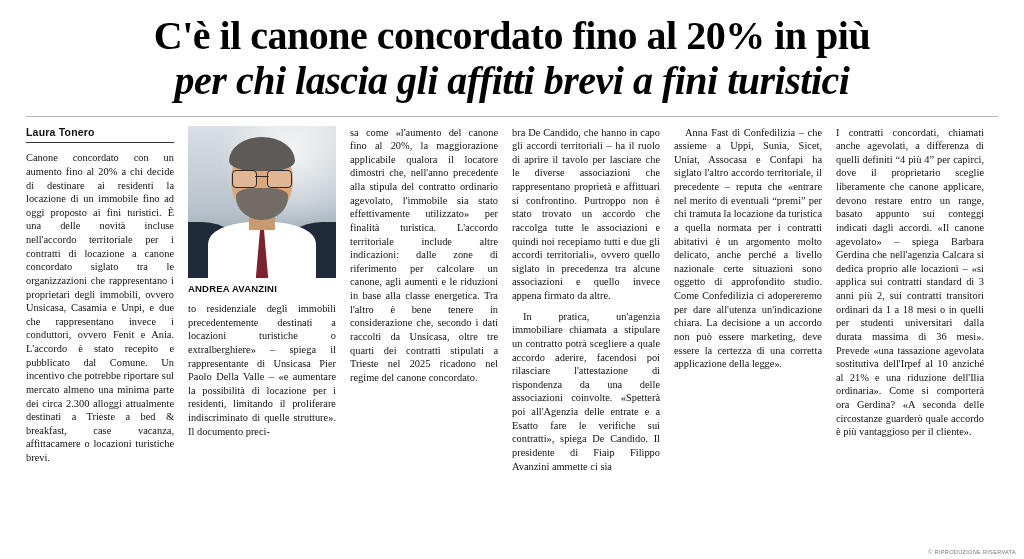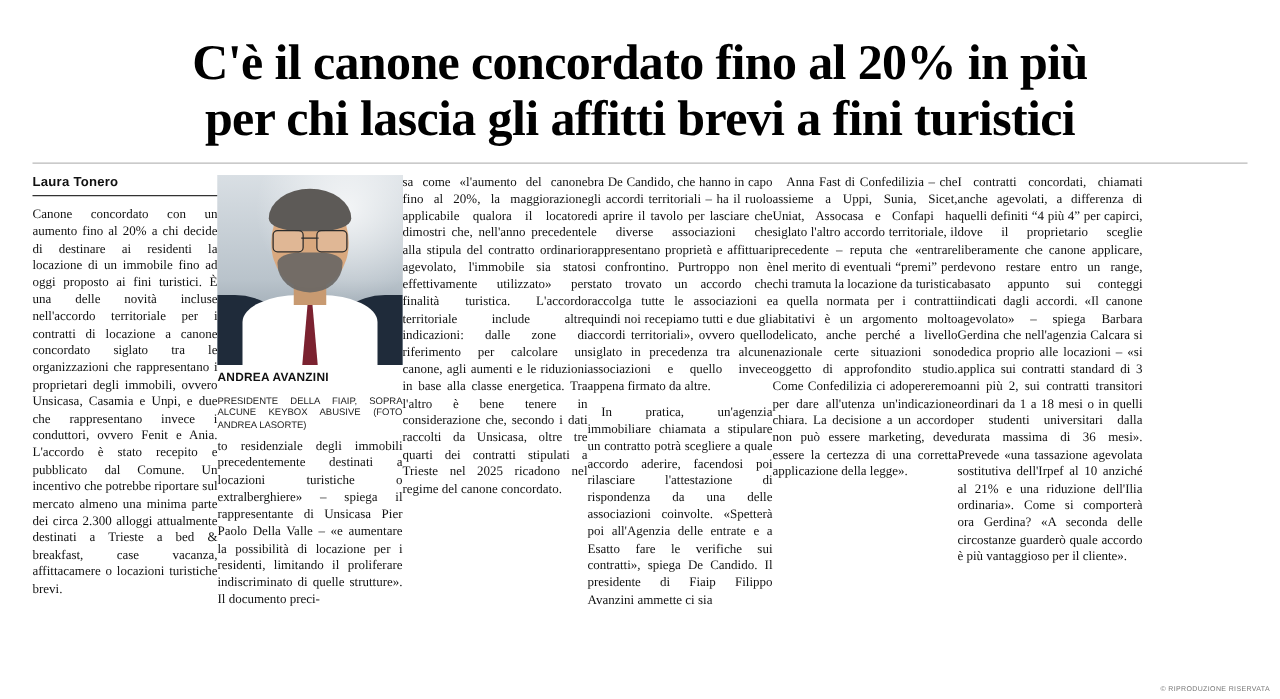--- a/index.html
+++ b/index.html
@@ -21,39 +21,40 @@
     box-sizing: border-box;
     padding: 14px 26px 0 26px;
   }
   .headline {
     font-family: "Liberation Serif", serif;
     font-weight: bold;
     font-size: 40px;
     line-height: 1.12;
     text-align: center;
     letter-spacing: -0.5px;
-    margin: 14px 0 0 0;
+    margin: 0 0 0 0;
     color: #000;
   }
-  .headline .l2 { display: block; }
+  .headline .l2 { display: block; font-style: italic; }
   .subhead {
     font-family: "Liberation Sans", sans-serif;
     font-size: 14.5px;
     line-height: 1.25;
     text-align: center;
     margin: 14px 0 0 0;
     color: #1a1a1a;
   }
   .rule {
     border: none;
     border-top: 1px solid #b9b9b9;
     margin: 12px 0 9px 0;
   }
   .columns {
     display: flex;
+    gap: 14px;
     align-items: flex-start;
   }
   .col {
     width: 148px;
     flex: 0 0 148px;
     font-size: 10.4px;
     line-height: 1.31;
     text-align: justify;
     hyphens: auto;
   }
@@ -222,21 +223,20 @@
           <div class="hair"></div>
           <div class="beard"></div>
           <div class="glasses">
             <span class="lens l"></span>
             <span class="bridge"></span>
             <span class="lens r"></span>
           </div>
         </div>
       </div>
       <p class="caption-name">ANDREA AVANZINI</p>
-      <p class="caption-role">PRESIDENTE DELLA FIAIP, SOPRA ALCUNE KEYBOX ABUSIVE (FOTO ANDREA LASORTE)</p>
       <p>to residenziale degli immobili precedentemente destinati a locazioni turistiche o extralberghiere» – spiega il rappresentante di Unsicasa Pier Paolo Della Valle – «e aumentare la possibilità di locazione per i residenti, limitando il proliferare indiscriminato di quelle strutture». Il documento preci-</p>
     </div>
 
     <div class="col">
       <p>sa come «l'aumento del canone fino al 20%, la maggiorazione applicabile qualora il locatore dimostri che, nell'anno precedente alla stipula del contratto ordinario agevolato, l'immobile sia stato effettivamente utilizzato» per finalità turistica. L'accordo territoriale include altre indicazioni: dalle zone di riferimento per calcolare un canone, agli aumenti e le riduzioni in base alla classe energetica. Tra l'altro è bene tenere in considerazione che, secondo i dati raccolti da Unsicasa, oltre tre quarti dei contratti stipulati a Trieste nel 2025 ricadono nel regime del canone concordato.</p>
     </div>
 
     <div class="col">
       <p>bra De Candido, che hanno in capo gli accordi territoriali – ha il ruolo di aprire il tavolo per lasciare che le diverse associazioni che rappresentano proprietà e affittuari si confrontino. Purtroppo non è stato trovato un accordo che raccolga tutte le associazioni e quindi noi recepiamo tutti e due gli accordi territoriali», ovvero quello siglato in precedenza tra alcune associazioni e quello invece appena firmato da altre.</p>
       <p class="ind">In pratica, un'agenzia immobiliare chiamata a stipulare un contratto potrà scegliere a quale accordo aderire, facendosi poi rilasciare l'attestazione di rispondenza da una delle associazioni coinvolte. «Spetterà poi all'Agenzia delle entrate e a Esatto fare le verifiche sui contratti», spiega De Candido. Il presidente di Fiaip Filippo Avanzini ammette ci sia</p>

